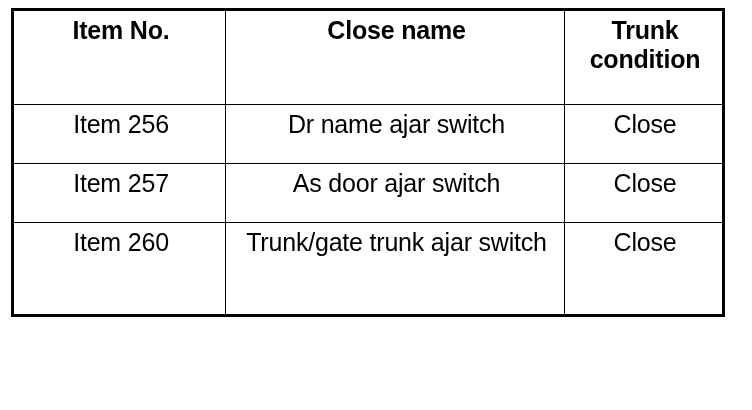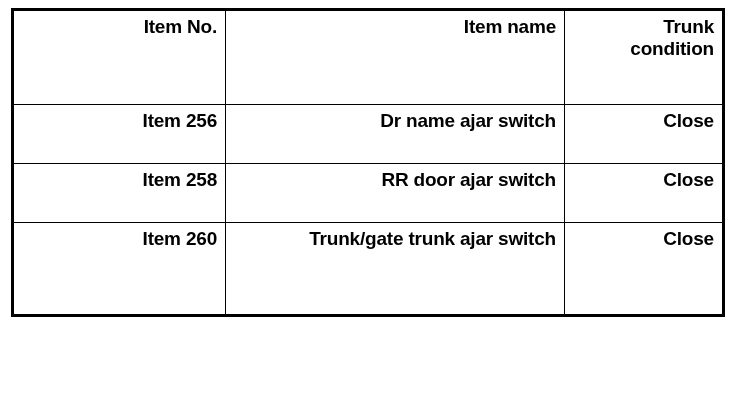--- a/index.html
+++ b/index.html
@@ -35,33 +35,33 @@
 
   table.item-table col.c-no    { width: 213px; }
   table.item-table col.c-name  { width: 339px; }
   table.item-table col.c-cond  { width: 159px; }
 
   table.item-table th,
   table.item-table td {
     border: 1.5px solid #000000;
     padding: 5px 8px 5px 11px;
     vertical-align: top;
-    text-align: right;
-    font-size: 19px;
+    text-align: center;
+    font-size: 25px;
     line-height: 1.14;
     letter-spacing: -0.2px;
     white-space: normal;
   }
 
   table.item-table th {
     font-weight: bold;
   }
 
   table.item-table td {
-    font-weight: bold;
+    font-weight: normal;
     margin-left: 28px;
   }
 
   tr.header-row th { height: 83px; }
   tr.data-row td { height: 48px; }
   tr.data-row.tall td { height: 81px; }
 </style>
 </head>
 <body>
 
@@ -69,34 +69,34 @@
 
   <table class="item-table">
     <colgroup>
       <col class="c-no">
       <col class="c-name">
       <col class="c-cond">
     </colgroup>
     <thead>
       <tr class="header-row">
         <th>Item No.</th>
-        <th>Item name</th>
+        <th>Close name</th>
         <th>Trunk
 condition</th>
       </tr>
     </thead>
     <tbody>
       <tr class="data-row">
         <td>Item 256</td>
         <td>Dr name ajar switch</td>
         <td>Close</td>
       </tr>
       <tr class="data-row">
-        <td>Item 258</td>
-        <td>RR door ajar switch</td>
+        <td>Item 257</td>
+        <td>As door ajar switch</td>
         <td>Close</td>
       </tr>
       <tr class="data-row tall">
         <td>Item 260</td>
         <td>Trunk/gate trunk ajar switch</td>
         <td>Close</td>
       </tr>
     </tbody>
   </table>
 

